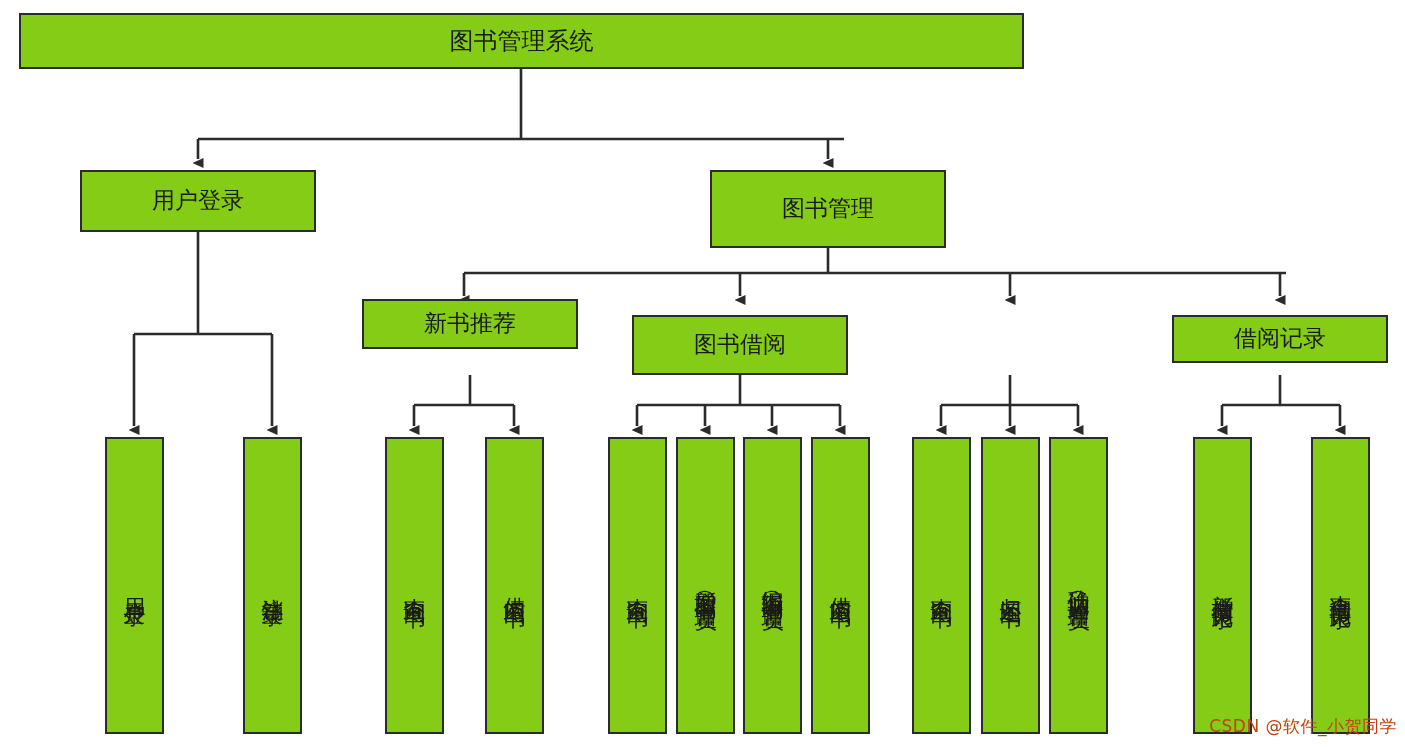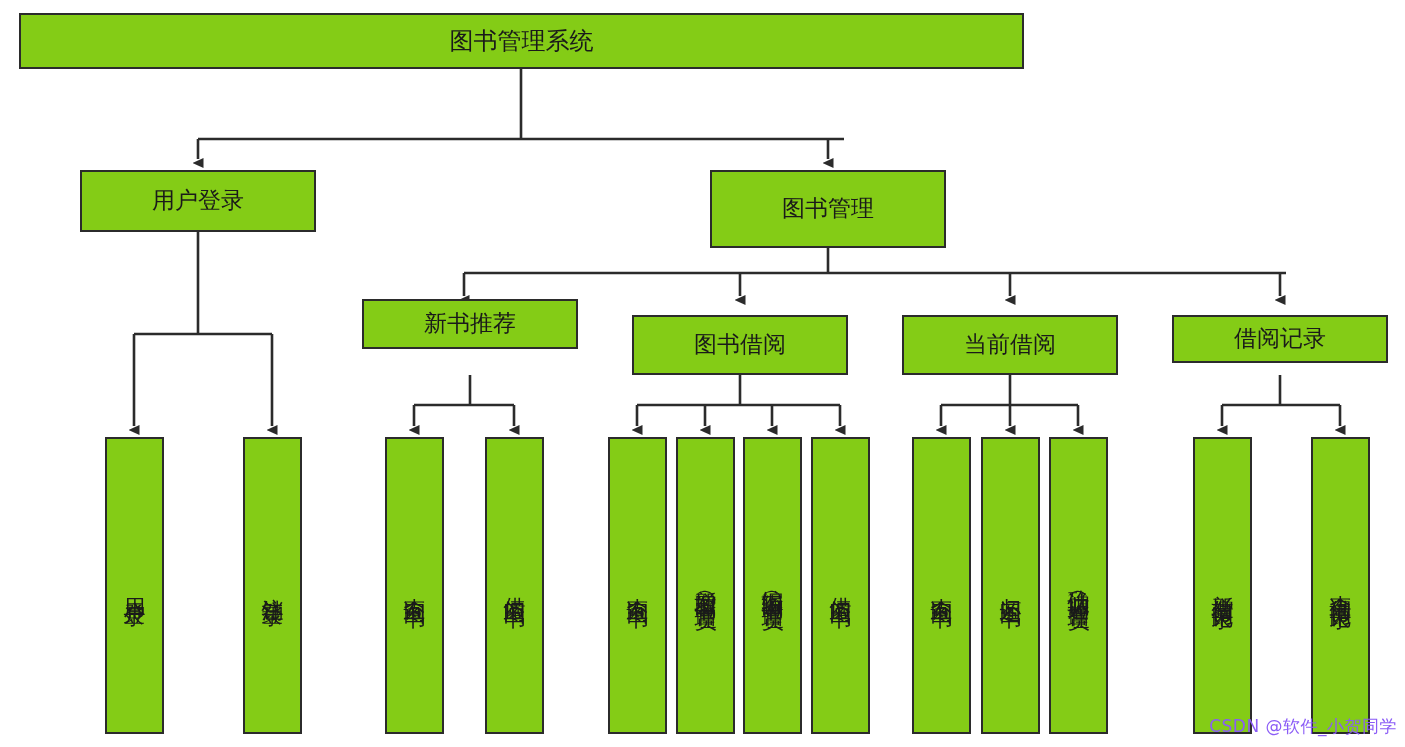--- a/index.html
+++ b/index.html
@@ -57,21 +57,21 @@
     font-size: 22px;
     letter-spacing: 3px;
     white-space: nowrap;
     line-height: 1;
   }
   #watermark {
     position: absolute;
     right: 8px;
     bottom: 9px;
     font-size: 17px;
-    color: #8b5cf6;
+    color: #c2410c;
     letter-spacing: 0.5px;
     z-index: 5;
     white-space: nowrap;
   }
 </style>
 </head>
 <body>
 
 <div id="diagram-canvas">
 
@@ -135,23 +135,20 @@
   <div class="node horizontal" style="left:710px; top:170px; width:236px; height:78px;">
     <span class="node-label">图书管理</span>
   </div>
 
   <div class="node horizontal" style="left:362px; top:299px; width:216px; height:50px;">
     <span class="node-label">新书推荐</span>
   </div>
   <div class="node horizontal" style="left:632px; top:315px; width:216px; height:60px;">
     <span class="node-label">图书借阅</span>
   </div>
-  <div class="node horizontal" style="left:902px; top:315px; width:216px; height:60px;">
-    <span class="node-label">当前借阅</span>
-  </div>
   <div class="node horizontal" style="left:1172px; top:315px; width:216px; height:48px;">
     <span class="node-label">借阅记录</span>
   </div>
 
   <div class="node vertical" style="left:105px; top:437px; width:59px; height:297px;">
     <span class="node-label">用户登录</span>
   </div>
   <div class="node vertical" style="left:243px; top:437px; width:59px; height:297px;">
     <span class="node-label">注销登录</span>
   </div>

